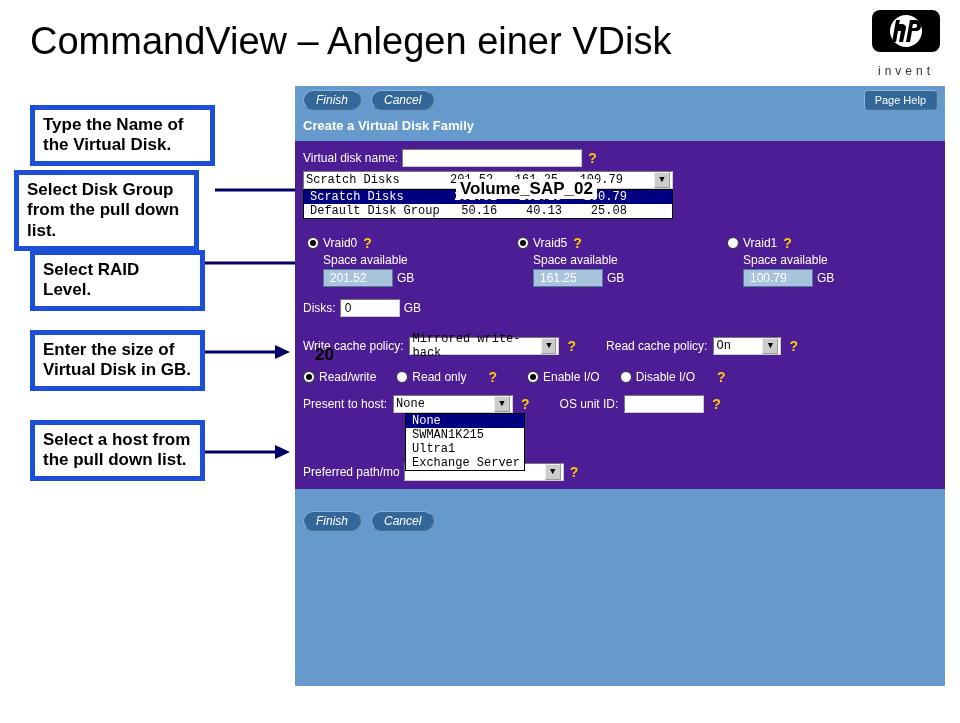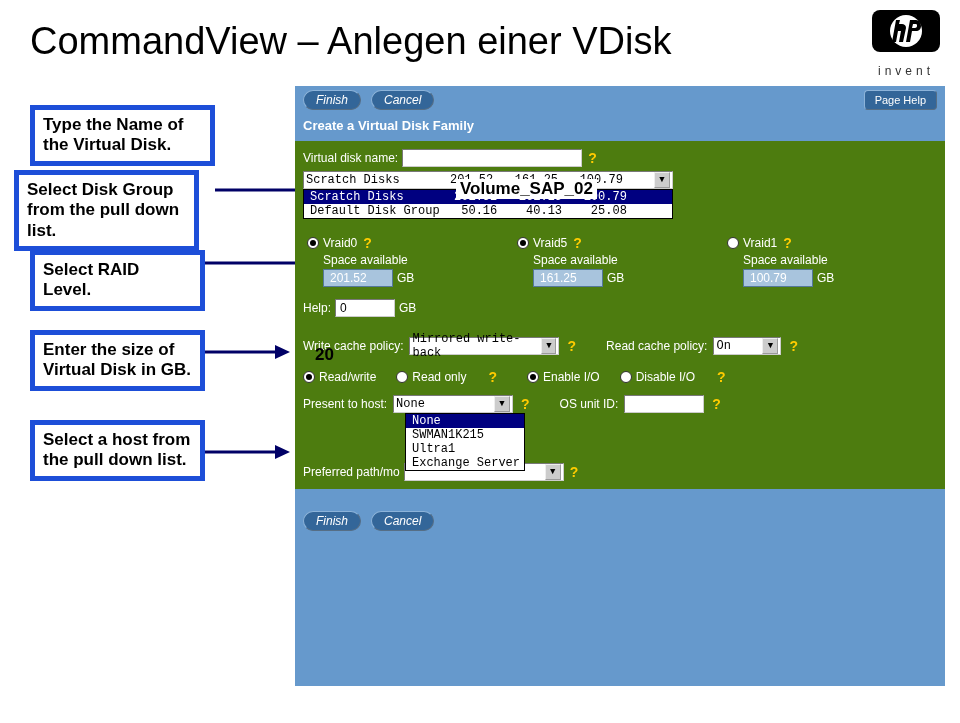--- a/index.html
+++ b/index.html
@@ -11,21 +11,21 @@
   .callout { position: absolute; background: #fff; border: 5px solid #1d4ed8; padding: 5px 8px; font-size: 17px; font-weight: bold; line-height: 1.2; }
   .arrow { position: absolute; }
   .overlay-text { position: absolute; font-size: 17px; font-weight: bold; color: #000; z-index: 10; }
 
   .cv-panel { position: absolute; top: 86px; left: 295px; width: 650px; height: 600px; background: #6699cc; font-family: Verdana, Tahoma, sans-serif; font-size: 12px; color: #fff; }
   .btnbar { display: flex; gap: 10px; padding: 4px 8px; }
   .btnbar .spacer { flex: 1; }
   .cv-btn { background: #336699; color: #fff; border: 1px outset #8cb3d9; border-radius: 10px; padding: 2px 12px; font-size: 12px; font-style: italic; cursor: pointer; }
   .page-help { background: #336699; color: #fff; border: 1px outset #8cb3d9; border-radius: 4px; padding: 2px 10px; font-size: 11px; }
   .panel-title { font-weight: bold; padding: 4px 8px 8px; font-size: 13px; }
-  .form-area { background: #4d7c0f; padding: 4px 8px; }
+  .form-area { background: #4c1d95; padding: 4px 8px; }
   .row { display: flex; align-items: center; margin: 4px 0; gap: 4px; }
   .label { white-space: nowrap; }
   .text-input { background: #fff; color: #000; border: 1px inset #ccc; padding: 1px 4px; font-size: 12px; height: 18px; }
   .select-box { background: #fff; color: #000; border: 1px inset #ccc; font-size: 12px; font-family: 'Courier New', monospace; height: 18px; padding: 0 2px; display: inline-flex; align-items: center; position: relative; }
   .drop-arrow { background: #ccc; border: 1px outset #eee; width: 16px; height: 16px; display: inline-flex; align-items: center; justify-content: center; color: #000; font-size: 9px; margin-left: 2px; }
   .help-icon { color: #ffcc00; font-weight: bold; cursor: pointer; margin-left: 2px; font-size: 14px; }
   .dropdown-open { position: absolute; background: #fff; color: #000; border: 1px solid #000; z-index: 5; font-family: 'Courier New', monospace; font-size: 12px; }
   .dropdown-open .opt { padding: 0 6px; white-space: pre; }
   .dropdown-open .opt.sel { background: #000080; color: #fff; }
   .raid-cols { display: flex; margin-top: 46px; gap: 4px; padding: 0 4px; }
@@ -143,21 +143,21 @@
         </div>
         <div class="raid-sub">Space available</div>
         <div class="raid-val">
           <span class="val-box">100.79</span>
           <span>GB</span>
         </div>
       </div>
     </div>
 
     <div class="row bottom-rows">
-      <span class="label">Help:</span>
+      <span class="label">Disks:</span>
       <input class="text-input" style="width: 60px;" value="0">
       <span>GB</span>
     </div>
 
     <div class="row two-col" style="margin-top:20px;">
       <div class="group">
         <span class="label">Write cache policy:</span>
         <div class="select-box" style="width:150px; justify-content:space-between;">
           <span>Mirrored write-back</span>
           <span class="drop-arrow">▼</span>

